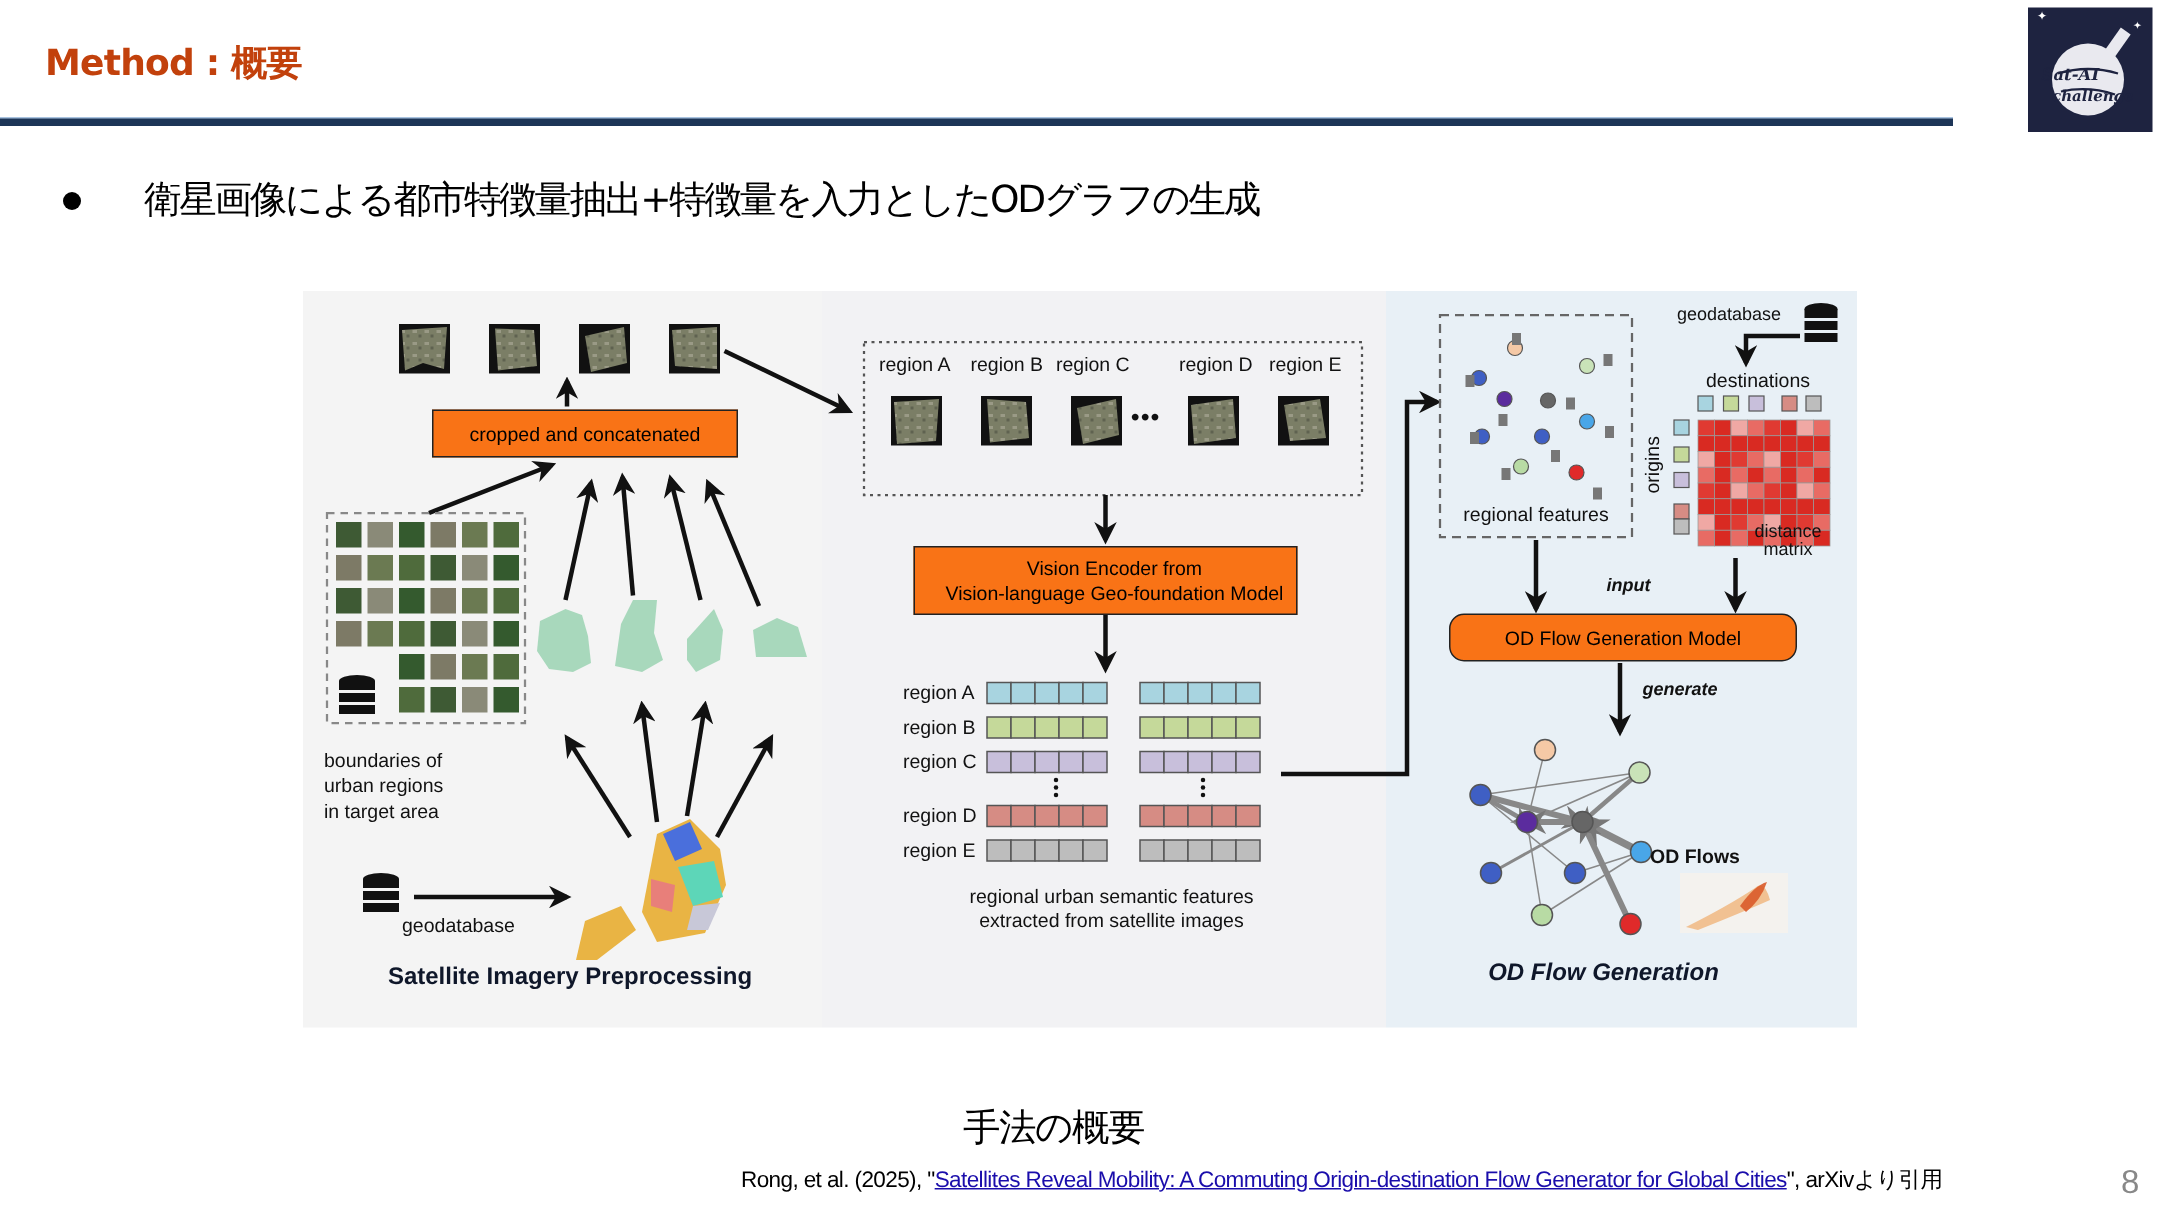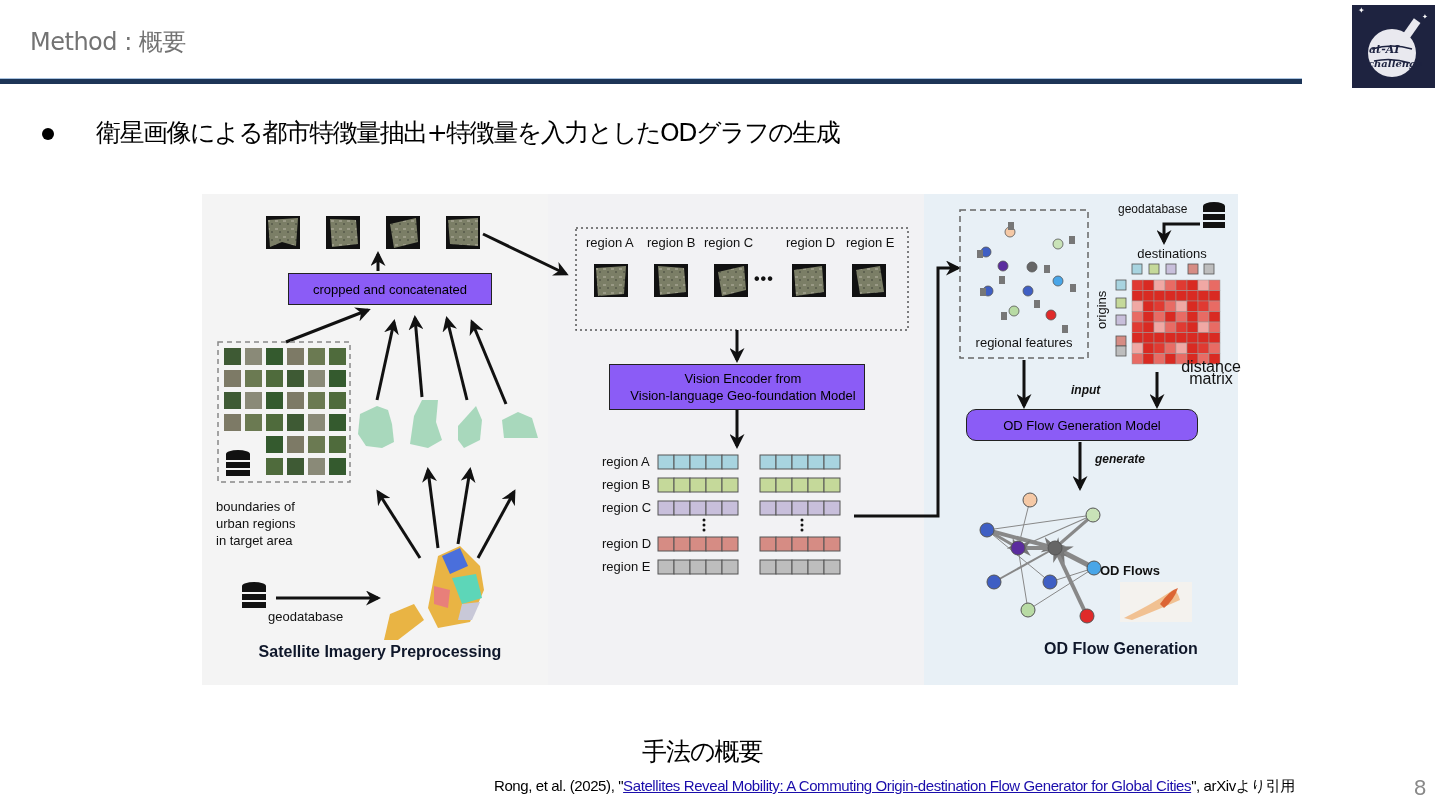--- a/index.html
+++ b/index.html
@@ -1,38 +1,38 @@
 <!DOCTYPE html>
 <html><head>
 <meta charset="utf-8">
 <style>
   * { box-sizing: border-box; margin: 0; padding: 0; }
   html, body { width: 1440px; height: 810px; background: #ffffff; overflow: hidden; }
   body { position: relative; font-family: "Liberation Sans", "DejaVu Sans", sans-serif; color: #000; }
 
-  .slide-title { position: absolute; left: 30px; top: 26px; font-size: 24px; font-weight: normal; color: #737373; font-family: "DejaVu Sans", sans-serif; letter-spacing: -0.5px; }
+  .slide-title { position: absolute; left: 30px; top: 26px; font-size: 24px; font-weight: bold; color: #c2410c; font-family: "DejaVu Sans", sans-serif; letter-spacing: -0.5px; }
   .title-rule { position: absolute; left: 0; top: 78px; width: 1302px; height: 6px; background: #1d3557; border-top: 1px solid #a9c3e0; }
   .logo { position: absolute; left: 1352px; top: 5px; width: 83px; height: 83px; background: #1e2340; }
   .logo svg { width: 100%; height: 100%; }
 
   .bullet-row { position: absolute; left: 42px; top: 116px; display: flex; align-items: center; }
   .bullet-dot { width: 12px; height: 12px; border-radius: 50%; background: #000; margin-right: 42px; margin-top: 2px; }
   .bullet-text { font-size: 25px; font-family: "DejaVu Sans", sans-serif; letter-spacing: -1.5px; }
 
   .figure { position: absolute; left: 202px; top: 194px; width: 1036px; height: 491px; }
   .panel { position: absolute; top: 0; height: 491px; }
   .panel-1 { left: 0; width: 346px; background: #f4f4f4; }
   .panel-2 { left: 346px; width: 376px; background: #f2f2f4; }
   .panel-3 { left: 722px; width: 314px; background: #e8f0f6; }
   .fig-svg { position: absolute; left: 0; top: 0; width: 1036px; height: 491px; }
 
   .fig-text { position: absolute; font-size: 13px; color: #111; white-space: nowrap; }
   .fig-text.center { transform: translateX(-50%); text-align: center; }
   .fig-heading { position: absolute; font-size: 16px; font-weight: bold; color: #0f172a; white-space: nowrap; transform: translateX(-50%); }
-  .fig-box { position: absolute; border: 1.5px solid #222; background: #8b5cf6; font-size: 13px; display: flex; align-items: center; justify-content: center; text-align: center; line-height: 17px; }
+  .fig-box { position: absolute; border: 1.5px solid #222; background: #f97316; font-size: 13px; display: flex; align-items: center; justify-content: center; text-align: center; line-height: 17px; }
   .italic { font-style: italic; font-weight: bold; }
 
   .caption { position: absolute; left: 642px; top: 735px; font-size: 25px; font-family: "DejaVu Sans", sans-serif; letter-spacing: -1px; }
   .citation { position: absolute; left: 494px; top: 777px; font-size: 15px; letter-spacing: -0.4px; white-space: nowrap; }
   .citation a { color: #1a0dab; text-decoration: underline; }
   .page-number { position: absolute; left: 1414px; top: 775px; font-size: 22px; color: #888; }
 </style>
 </head>
 <body>
 
@@ -422,33 +422,37 @@
       <div>Vision-language Geo-foundation Model</div>
     </div>
   </div>
   <div id="feature-labels">
       <div class="fig-text" style="left: 400px; top: 260px;">region A</div>
       <div class="fig-text" style="left: 400px; top: 283px;">region B</div>
       <div class="fig-text" style="left: 400px; top: 306px;">region C</div>
       <div class="fig-text" style="left: 400px; top: 342px;">region D</div>
       <div class="fig-text" style="left: 400px; top: 365px;">region E</div>
     </div>
+  <div class="fig-text center" style="left:539px; top:396px; line-height:16px;">
+    <div>regional urban semantic features</div>
+    <div>extracted from satellite images</div>
+  </div>
 
   <div class="fig-text" style="left:916px; top:8px; font-size:12px;">geodatabase</div>
   <div class="fig-text center" style="left:970px; top:52px;">destinations</div>
   <div class="fig-text" style="left:892px; top:135px; transform:rotate(-90deg); transform-origin:left top;">origins</div>
-  <div class="fig-text center" style="left:990px; top:167px; line-height:12px; font-size:16px;margin-left:19px;">
+  <div class="fig-text center" style="left:990px; top:154px; line-height:12px; font-size:12px;">
     <div>distance</div>
     <div>matrix</div>
   </div>
   <div class="fig-text center" style="left:822px; top:141px;">regional features</div>
   <div class="fig-text italic" style="left:869px; top:189px; font-size:12px;">input</div>
   <div class="fig-box" style="left:764px; top:215px; width:232px; height:32px;border-radius:10px;">OD Flow Generation Model</div>
   <div class="fig-text italic" style="left:893px; top:258px; font-size:12px;">generate</div>
   <div class="fig-text" style="left:898px; top:369px; font-weight:bold; font-size:13px;">OD Flows</div>
-  <div class="fig-heading" style="left:919px; top:446px;">OD Flow Generation</div>
+  <div class="fig-heading" style="left:867px; top:446px;font-style:italic;">OD Flow Generation</div>
 </div>
 
 <div class="caption">手法の概要</div>
 <div class="citation">
   <span>Rong, et al. (2025), "</span><a href="#">Satellites Reveal Mobility: A Commuting Origin-destination Flow Generator for Global Cities</a><span>", arXivより引用</span>
 </div>
 <div class="page-number">8</div>
 
 </body></html>

